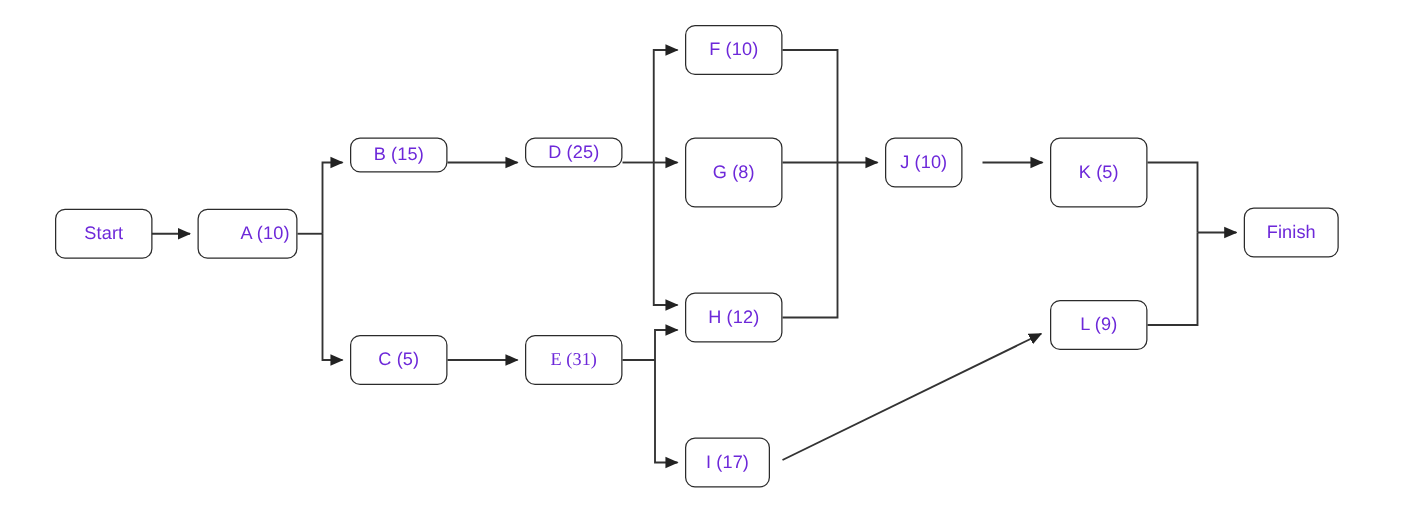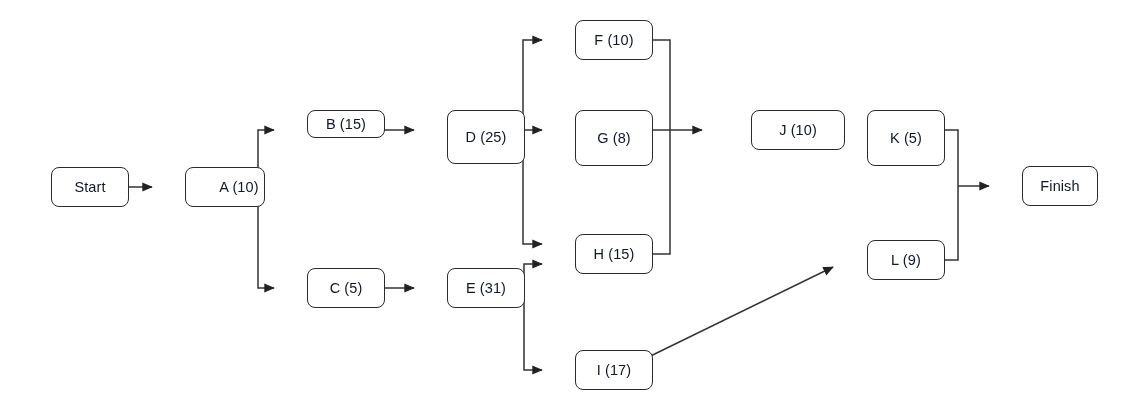--- a/index.html
+++ b/index.html
@@ -29,26 +29,25 @@
     position: absolute;
     box-sizing: border-box;
     border: 1.4px solid #2b2b2b;
     border-radius: 8px;
     background: #ffffff;
     display: flex;
     align-items: center;
     justify-content: center;
     font-family: "Liberation Sans", sans-serif;
     font-size: 14.5px;
-    color: #0f172a;
+    color: #6d28d9;
     line-height: 1;
     letter-spacing: 0.1px;
     white-space: nowrap;
     z-index: 2;
-    margin-left: 27px;
   }
   .node-label {
     pointer-events: none;
   }
 </style>
 </head>
 <body>
 
 <div id="canvas">
 
@@ -92,61 +91,61 @@
 
       <path d="M 918 130 L 958 130 L 958 186"></path>
 
       <path d="M 918 260 L 958 260 L 958 186"></path>
 
       <path d="M 958 186 L 989 186" marker-end="url(#arrow)"></path>
 
     </g>
   </svg>
 
-  <div class="node" style="left:24px; top:167px; width:78px; height:40px;">
+  <div class="node" style="left:44px; top:167px; width:78px; height:40px;">
     <span class="node-label">Start</span>
   </div>
 
   <div class="node" style="left:158px; top:167px; width:80px; height:40px;padding-left:28px;">
     <span class="node-label">A (10)</span>
   </div>
 
   <div class="node" style="left:280px; top:110px; width:78px; height:28px;">
     <span class="node-label">B (15)</span>
   </div>
 
   <div class="node" style="left:280px; top:268px; width:78px; height:40px;">
     <span class="node-label">C (5)</span>
   </div>
 
-  <div class="node" style="left:420px; top:110px; width:78px; height:54px;">
+  <div class="node" style="left:420px; top:110px; width:78px; height:24px;">
     <span class="node-label">D (25)</span>
   </div>
 
-  <div class="node" style="left:420px; top:268px; width:78px; height:40px;">
+  <div class="node" style="left:420px; top:268px; width:78px; height:40px;font-family:Liberation Serif, serif;">
     <span class="node-label">E (31)</span>
   </div>
 
   <div class="node" style="left:548px; top:20px; width:78px; height:40px;">
     <span class="node-label">F (10)</span>
   </div>
 
   <div class="node" style="left:548px; top:110px; width:78px; height:56px;">
     <span class="node-label">G (8)</span>
   </div>
 
   <div class="node" style="left:548px; top:234px; width:78px; height:40px;">
-    <span class="node-label">H (15)</span>
+    <span class="node-label">H (12)</span>
   </div>
 
-  <div class="node" style="left:548px; top:350px; width:78px; height:40px;">
+  <div class="node" style="left:548px; top:350px; width:68px; height:40px;">
     <span class="node-label">I (17)</span>
   </div>
 
-  <div class="node" style="left:724px; top:110px; width:94px; height:40px;">
+  <div class="node" style="left:708px; top:110px; width:62px; height:40px;">
     <span class="node-label">J (10)</span>
   </div>
 
   <div class="node" style="left:840px; top:110px; width:78px; height:56px;">
     <span class="node-label">K (5)</span>
   </div>
 
   <div class="node" style="left:840px; top:240px; width:78px; height:40px;">
     <span class="node-label">L (9)</span>
   </div>

